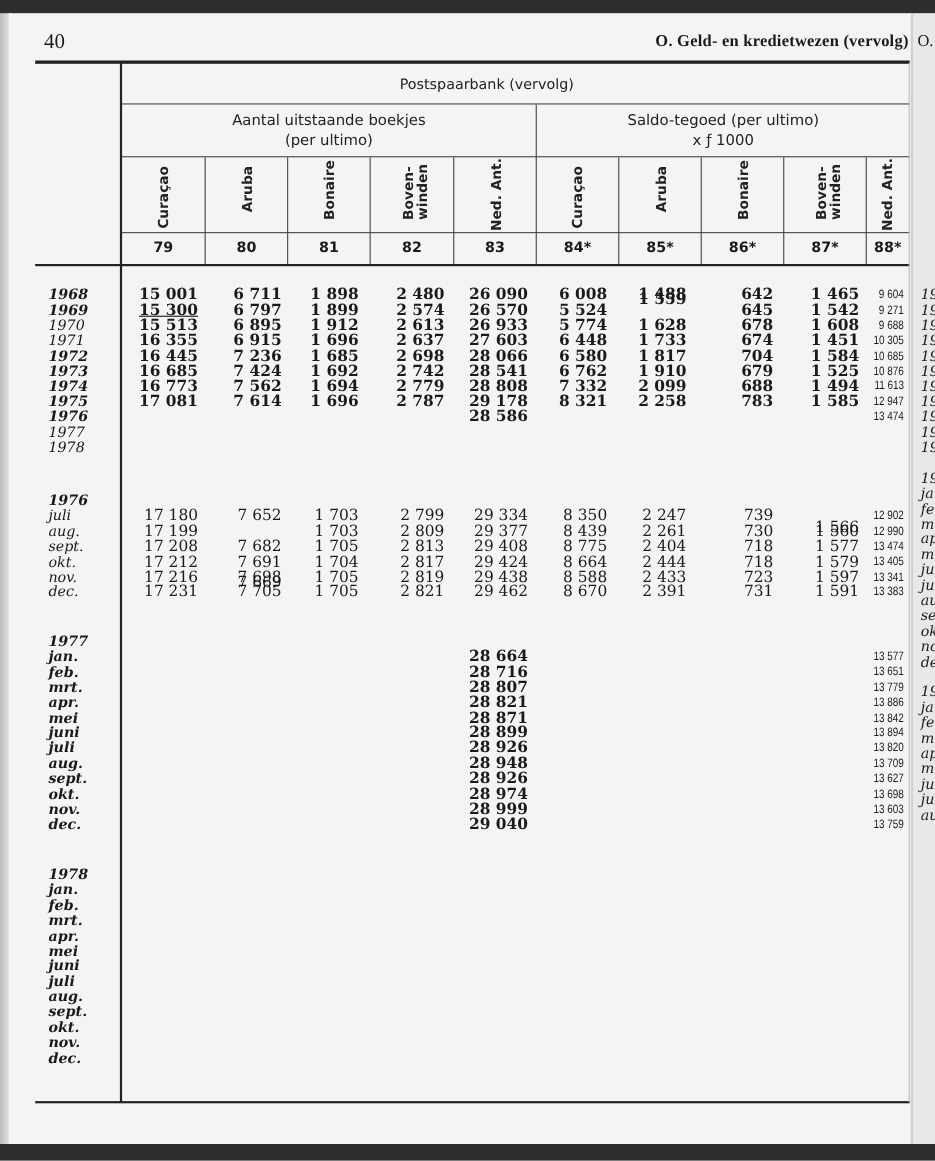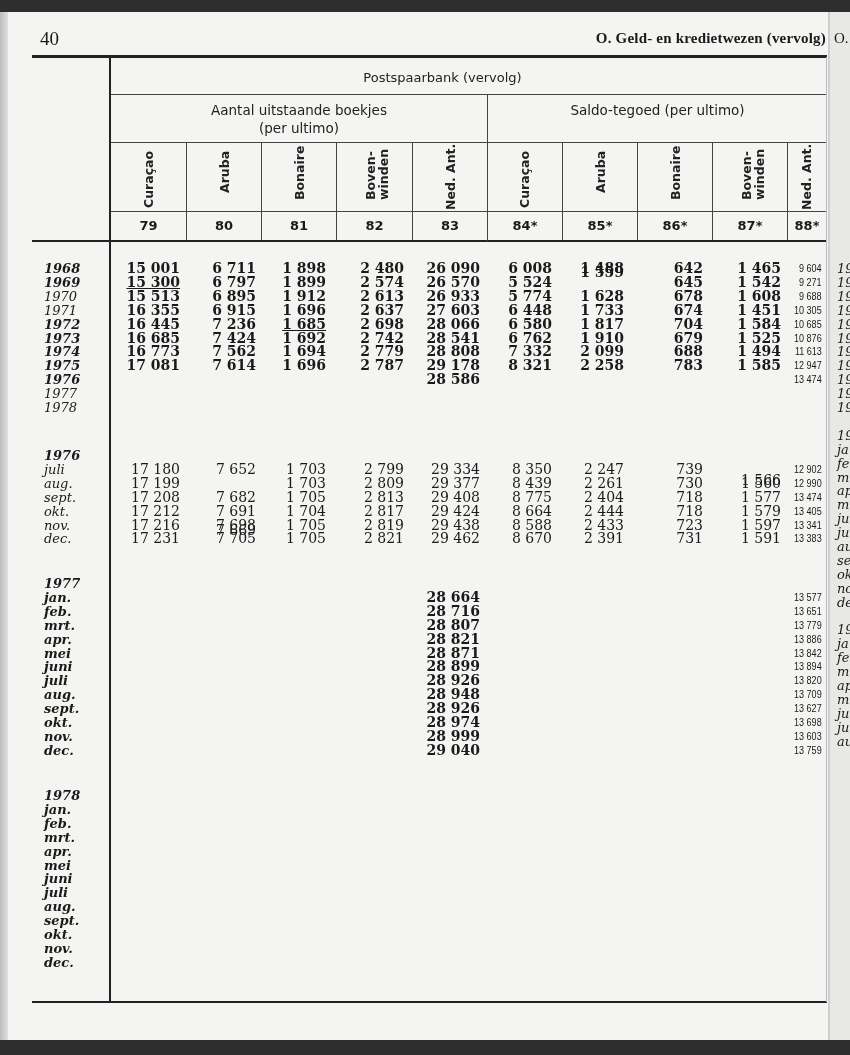--- a/index.html
+++ b/index.html
@@ -76,20 +76,21 @@
 <div class="vline" style="left:787px;top:143px;height:97px;"></div>
 <div class="vline" style="left:826px;top:57px;height:945px;background:#bbb;"></div>
 
 <div class="hdr hdr-title" style="left:111px;top:70px;width:663px;">Postspaarbank (vervolg)</div>
 <div class="hdr hdr-group" style="left:111px;top:101px;width:376px;">
   <div>Aantal uitstaande boekjes</div>
   <div>(per ultimo)</div>
 </div>
 <div class="hdr hdr-group" style="left:488px;top:101px;width:339px;">
   <div>Saldo-tegoed (per ultimo)</div>
+  <div>x ƒ 1000</div>
 </div>
 
 <div class="col-label" style="left:142px;top:208px;">Curaçao</div>
 <div class="col-label" style="left:218px;top:193px;">Aruba</div>
 <div class="col-label" style="left:293px;top:200px;">Bonaire</div>
 <div class="col-label" style="left:364px;top:200px;">
   <div>Boven-</div>
   <div>winden</div>
 </div>
 <div class="col-label" style="left:444px;top:210px;">Ned. Ant.</div>
@@ -154,21 +155,21 @@
     <div class="cell bold" style="top: 303.7px; right: 446px;">2 637</div>
     <div class="cell bold" style="top: 303.7px; right: 370px;">27 603</div>
     <div class="cell bold" style="top: 303.7px; right: 298px;">6 448</div>
     <div class="cell bold" style="top: 303.7px; right: 226px;">1 733</div>
     <div class="cell bold" style="top: 303.7px; right: 147px;">674</div>
     <div class="cell bold" style="top: 303.7px; right: 69px;">1 451</div>
     <div class="cell narrow" style="top: 303.7px; right: 28px;">10 305</div>
     <div class="row-label bold" style="top: 317.6px;">1972</div>
     <div class="cell bold" style="top: 317.6px; right: 670px;">16 445</div>
     <div class="cell bold" style="top: 317.6px; right: 594px;">7 236</div>
-    <div class="cell bold" style="top: 317.6px; right: 524px; text-decoration: underline;">1 685</div>
+    <div class="cell bold" style="top: 317.6px; right: 524px;">1 685</div>
     <div class="cell bold" style="top: 317.6px; right: 446px;">2 698</div>
     <div class="cell bold" style="top: 317.6px; right: 370px;">28 066</div>
     <div class="cell bold" style="top: 317.6px; right: 298px;">6 580</div>
     <div class="cell bold" style="top: 317.6px; right: 226px;">1 817</div>
     <div class="cell bold" style="top: 317.6px; right: 147px;">704</div>
     <div class="cell bold" style="top: 317.6px; right: 69px;">1 584</div>
     <div class="cell narrow" style="top: 317.6px; right: 28px;">10 685</div>
     <div class="row-label bold" style="top: 331.5px;">1973</div>
     <div class="cell bold" style="top: 331.5px; right: 670px;">16 685</div>
     <div class="cell bold" style="top: 331.5px; right: 594px;">7 424</div>

